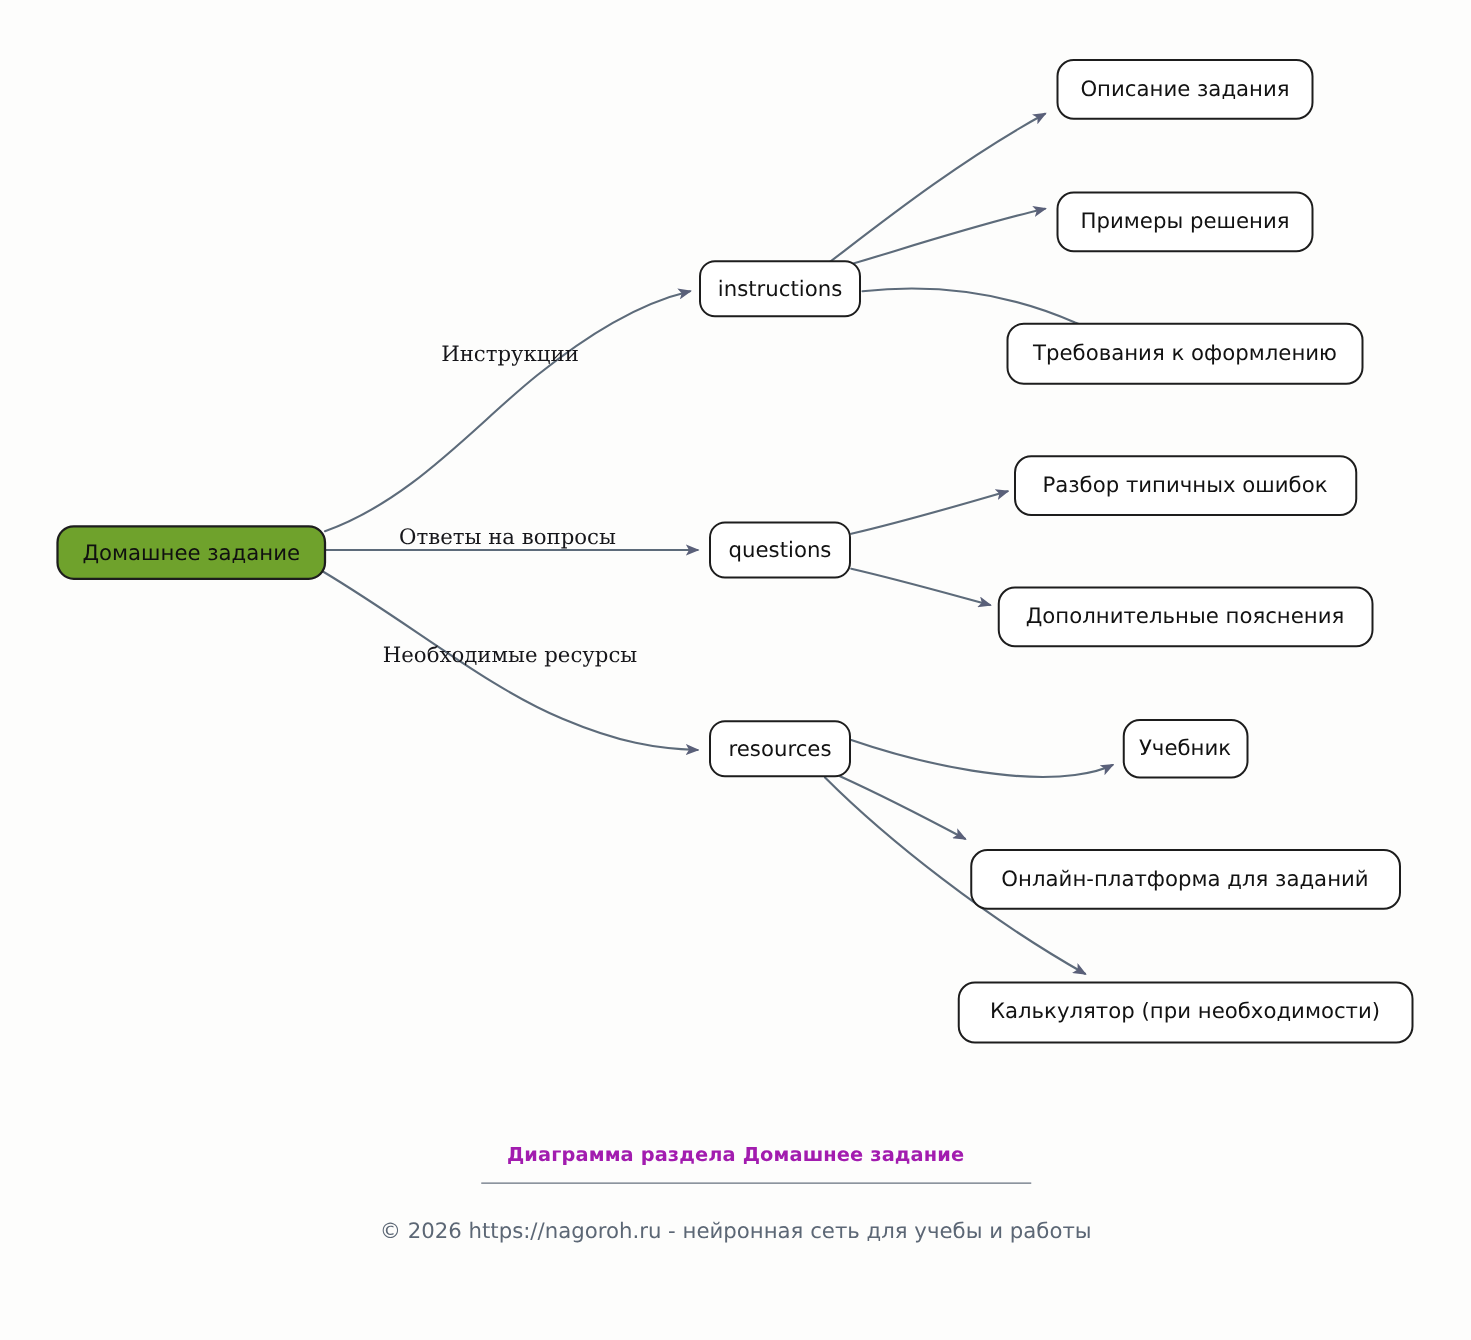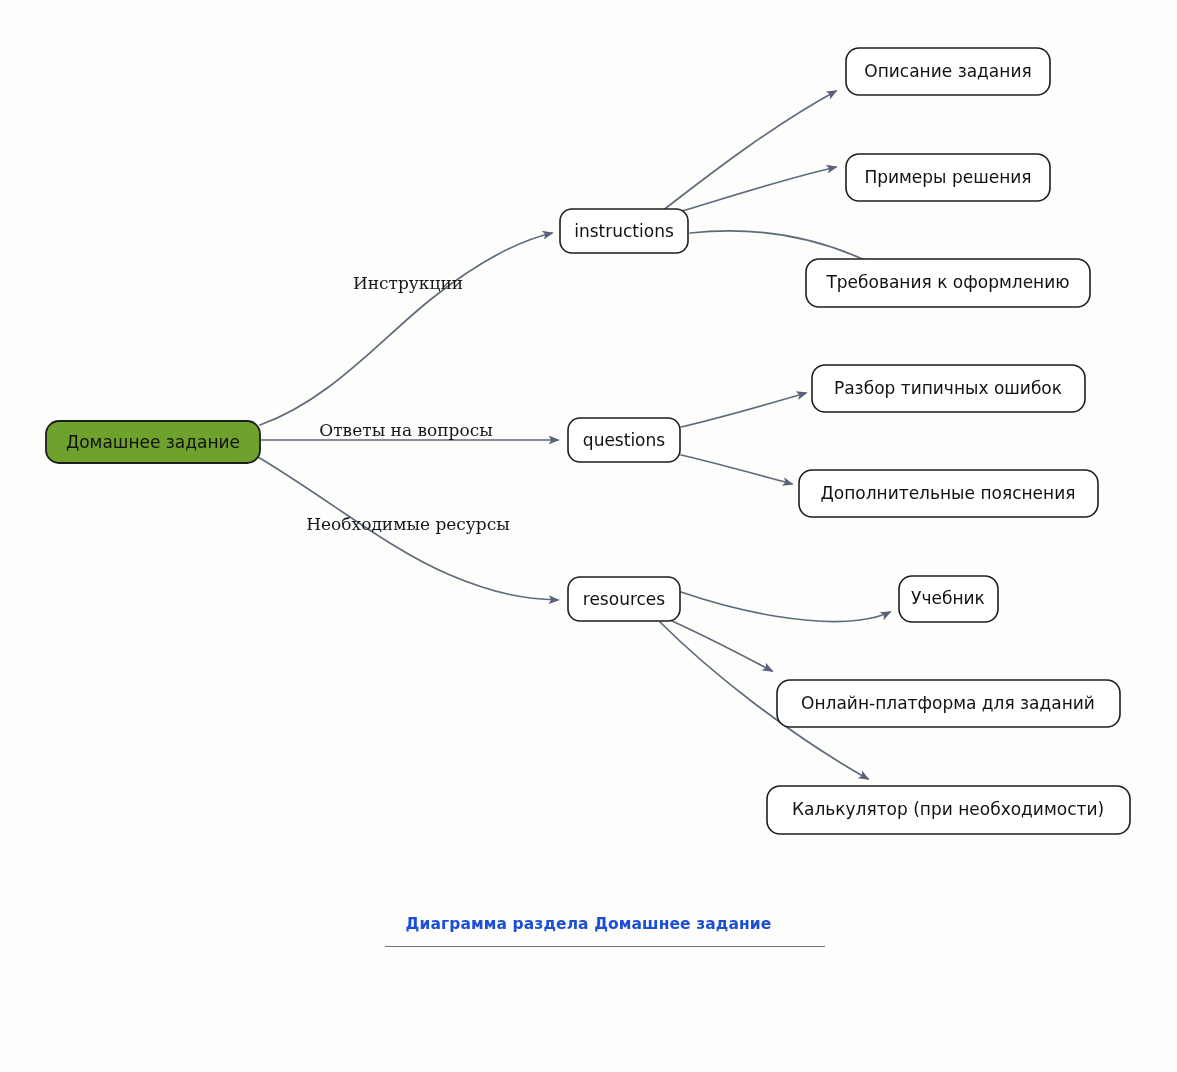--- a/index.html
+++ b/index.html
@@ -67,21 +67,21 @@
   }
   .footer-title {
     position: absolute;
     left: 0;
     width: 1177px;
     top: 915px;
     text-align: center;
     font-family: "DejaVu Sans", sans-serif;
     font-size: 15.5px;
     font-weight: bold;
-    color: #1d4ed8;
+    color: #a21caf;
     letter-spacing: 0.1px;
   }
   .footer-rule {
     position: absolute;
     left: 385px;
     top: 946px;
     width: 440px;
     height: 1px;
     background: #67717f;
   }
@@ -197,14 +197,15 @@
     <g>
       <rect class="node-rect" x="767" y="786" width="363" height="48" rx="13" ry="13"></rect>
       <text class="node-label" x="948" y="810">Калькулятор (при необходимости)</text>
     </g>
   </svg>
 
   <div class="footer-title">Диаграмма раздела Домашнее задание</div>
 
   <div class="footer-rule"></div>
 
+  <div class="footer-credit">© 2026 https://nagoroh.ru - нейронная сеть для учебы и работы</div>
 
 </div>
 
 </body></html>

